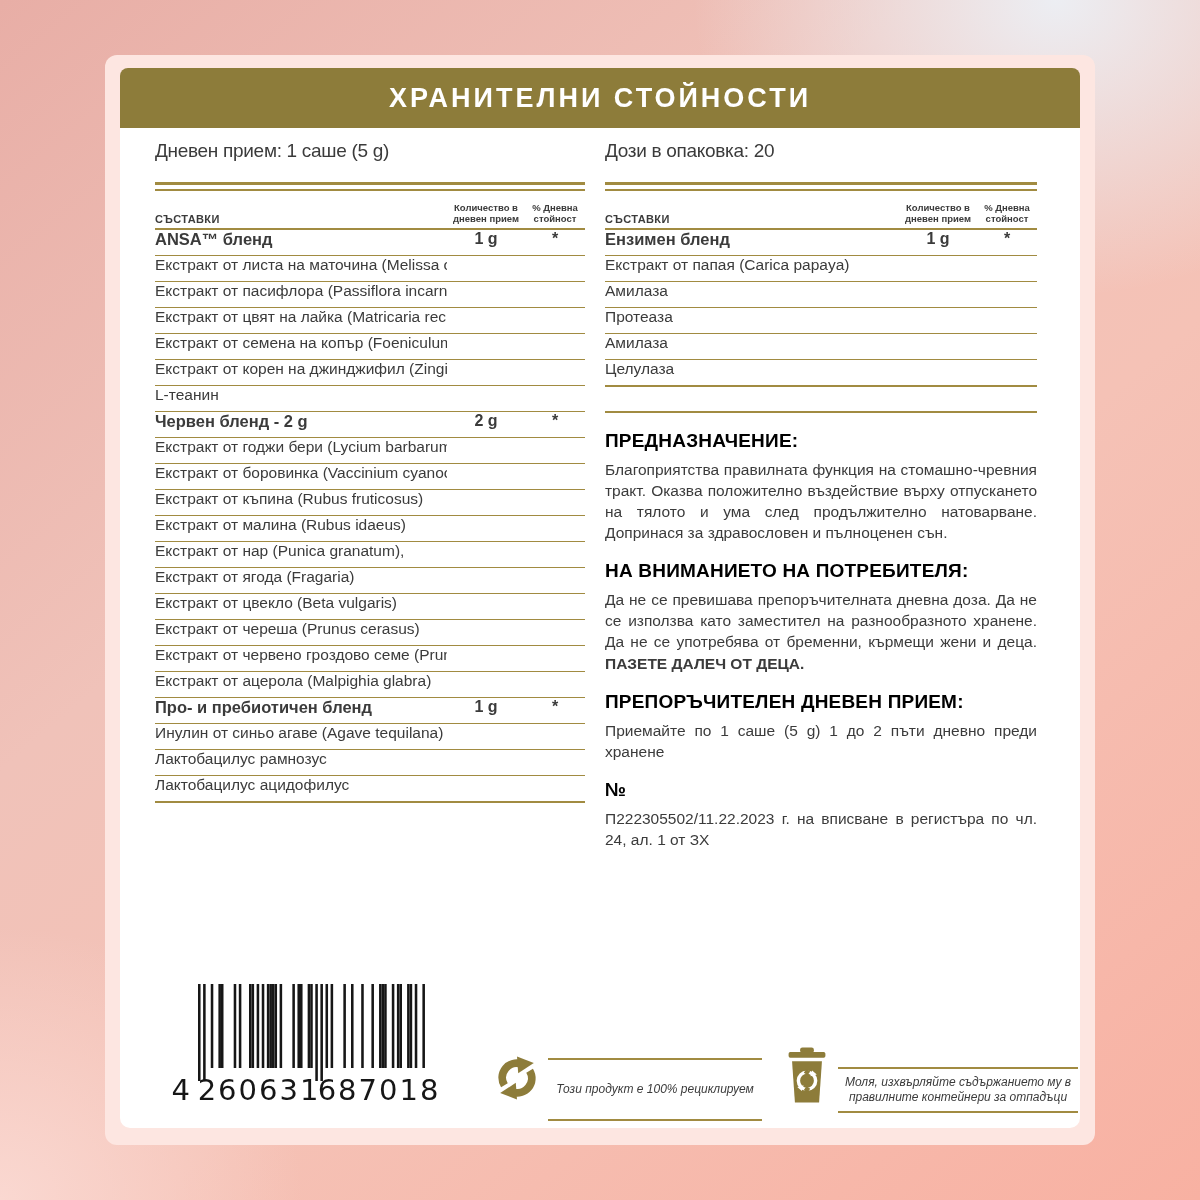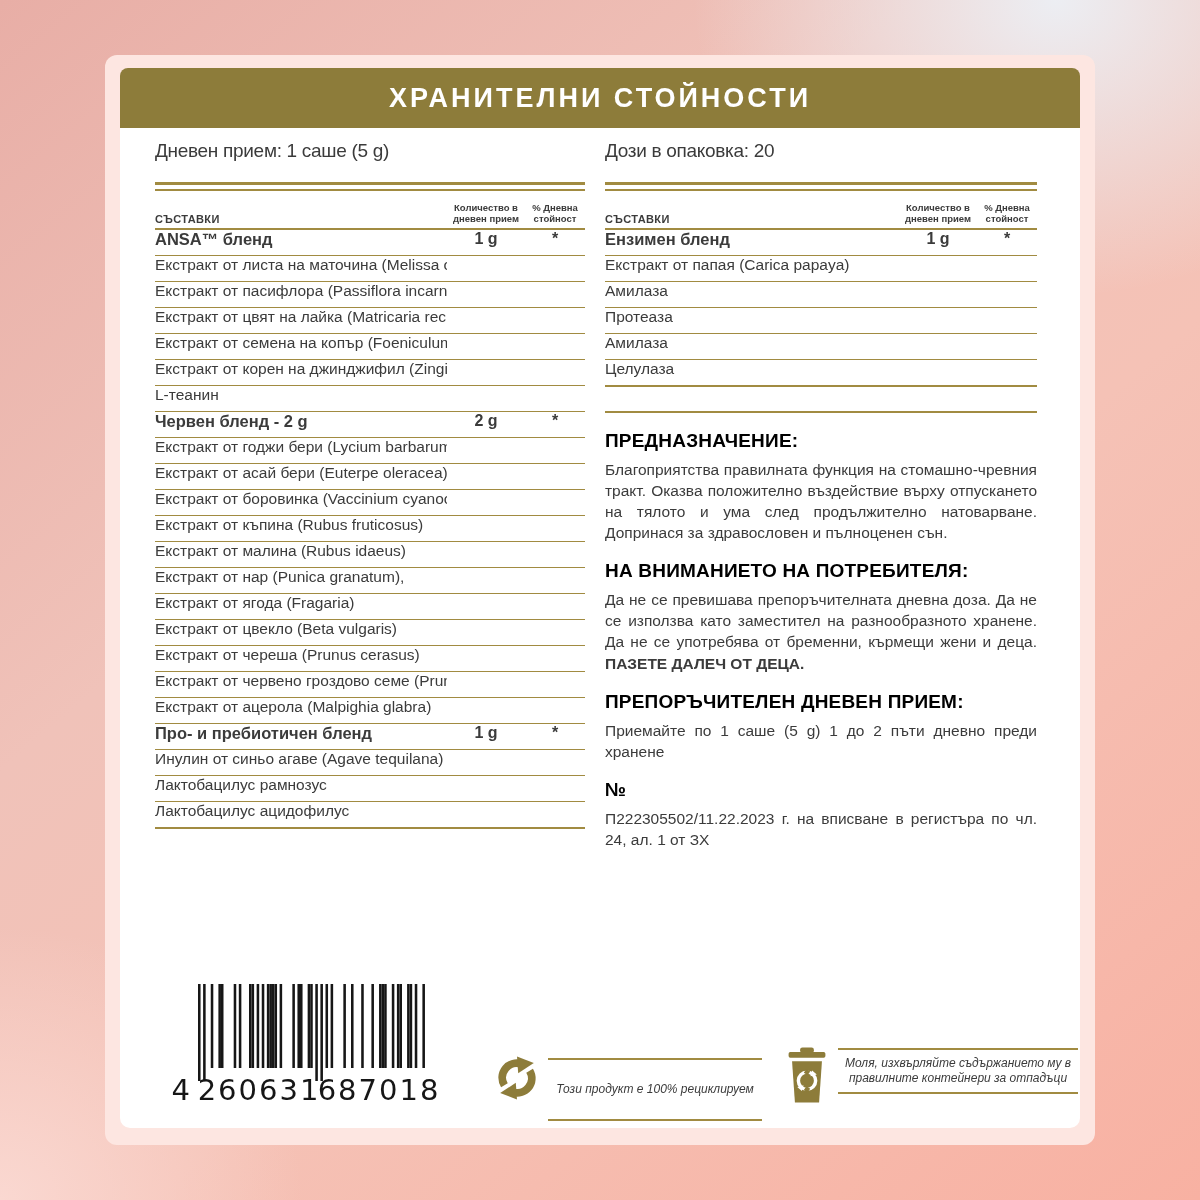--- a/index.html
+++ b/index.html
@@ -45,21 +45,21 @@
 
   .barcode{position:absolute;left:48px;top:856px;}
   .barcode rect{fill:#161616;}
   .barcode text{fill:#161616;font-family:"DejaVu Sans",sans-serif;font-size:29px;letter-spacing:2px;}
 
   .recycle-icon{position:absolute;left:373px;top:926px;width:48px;height:48px;}
   .trash-icon{position:absolute;left:664px;top:918px;width:46px;height:58px;}
   .note{position:absolute;border-top:2px solid #a18b41;border-bottom:2px solid #a18b41;
     font-style:italic;font-size:12px;text-align:center;color:#3b3b3b;line-height:1.25;}
   .note1{left:428px;top:930px;width:206px;padding:22px 4px;}
-  .note2{left:718px;top:920px;width:232px;padding:6px 4px;}
+  .note2{left:718px;top:939px;width:232px;padding:6px 4px;}
 </style>
 </head>
 <body>
 
 <div class="stage">
   <div class="frame"></div>
 
   <div class="header-bar">
     <span>ХРАНИТЕЛНИ СТОЙНОСТИ</span>
   </div>
@@ -129,25 +129,20 @@
             <div class="cell-amt">2 g</div>
             <div class="cell-dv">*</div>
           </div>
 
           <div class="row">
             <div class="cell-name">Екстракт от годжи бери (Lycium barbarum)</div>
             <div class="cell-amt"></div>
             <div class="cell-dv"></div>
           </div>
 
-          <div class="row">
-            <div class="cell-name">Екстракт от асай бери (Euterpe oleracea)</div>
-            <div class="cell-amt"></div>
-            <div class="cell-dv"></div>
-          </div>
 
           <div class="row">
             <div class="cell-name">Екстракт от боровинка (Vaccinium cyanococcus)</div>
             <div class="cell-amt"></div>
             <div class="cell-dv"></div>
           </div>
 
           <div class="row">
             <div class="cell-name">Екстракт от къпина (Rubus fruticosus)</div>
             <div class="cell-amt"></div>

